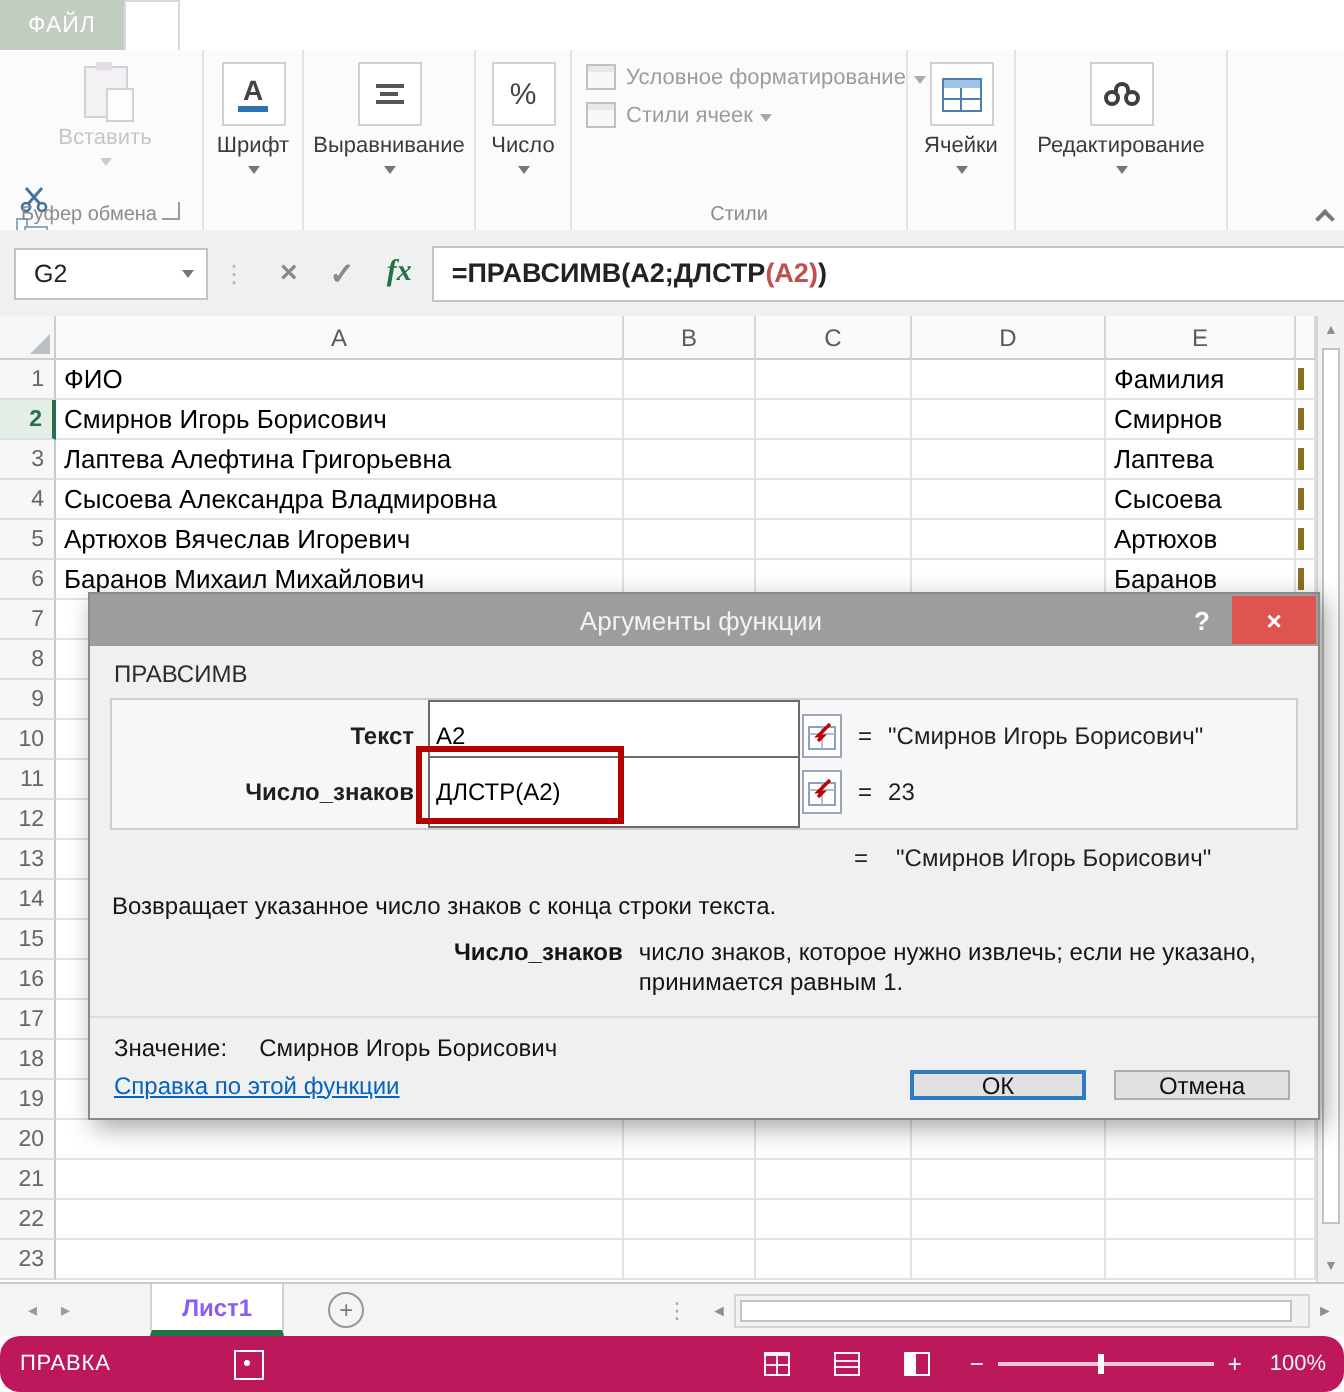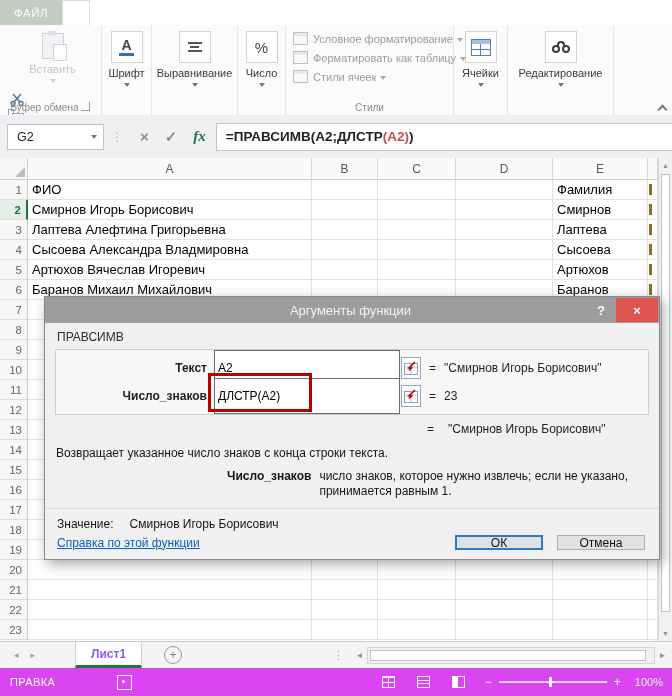--- a/index.html
+++ b/index.html
@@ -135,21 +135,21 @@
             font-size:12px;box-sizing:border-box;}
   .addsheet{width:16px;height:16px;border:1px solid #979797;border-radius:50%;color:#7c7c7c;display:flex;align-items:center;
             justify-content:center;font-size:12px;line-height:1;margin-left:22px;}
   .hdots{margin-left:auto;color:#a9a9a9;font-size:11px;}
   .hscroll{display:flex;align-items:center;margin:0 2px 0 8px;}
   .hs-arrow{width:15px;text-align:center;color:#8e8e8e;font-size:8px;}
   .hs-track{width:288px;height:17px;background:#f1f1f1;border:1px solid #d5d5d5;position:relative;box-sizing:border-box;}
   .hs-thumb{position:absolute;left:2px;top:2px;bottom:2px;width:276px;background:#fff;border:1px solid #c2c2c2;box-sizing:border-box;}
 
   
-  .statusbar{position:absolute;top:668px;left:0;right:0;height:28px;background:#d946ef;color:#fff;display:flex;align-items:center;font-size:11px;}
+  .statusbar{position:absolute;top:668px;left:0;right:0;height:28px;background:#be185d;color:#fff;display:flex;align-items:center;font-size:11px;border-radius:10px;}
   .mode{margin-left:10px;letter-spacing:.4px;}
   .macro-icon{width:13px;height:13px;border:1px solid #fff;margin-left:62px;position:relative;}
   .macro-icon:after{content:"";position:absolute;left:4px;top:4px;width:3px;height:3px;background:#fff;border-radius:50%;}
   .view-icons{margin-left:auto;display:flex;gap:22px;align-items:center;}
   .vi{width:13px;height:12px;border:1px solid rgba(255,255,255,.95);box-sizing:border-box;}
   .vi.grid{background:linear-gradient(rgba(255,255,255,.9) 0 1px,transparent 1px 5px,rgba(255,255,255,.9) 5px 6px,transparent 6px),
            linear-gradient(90deg,transparent 0 5px,rgba(255,255,255,.9) 5px 6px,transparent 6px);}
   .vi.page{background:linear-gradient(transparent 0 3px,rgba(255,255,255,.9) 3px 4px,transparent 4px 6px,rgba(255,255,255,.9) 6px 7px,transparent 7px);}
   .vi.break{background:linear-gradient(90deg,#fff 0 5px,transparent 5px);}
   .zslider{display:flex;align-items:center;gap:7px;margin-left:20px;}
@@ -239,25 +239,20 @@
     </div>
 
     <div class="rgroup styles-group">
       <div class="srow">
           <span class="micon"></span>
           <span>Условное форматирование</span>
           <span class="caret gray" style="margin:2px 0 0 4px"></span>
         </div>
         <div class="srow">
           <span class="micon"></span>
-          <span>Форматировать как таблицу</span>
-          <span class="caret gray" style="margin:2px 0 0 4px"></span>
-        </div>
-        <div class="srow">
-          <span class="micon"></span>
           <span>Стили ячеек</span>
           <span class="caret gray" style="margin:2px 0 0 4px"></span>
         </div>
       <div class="glabel">Стили</div>
     </div>
 
     <div class="rgroup" style="width:54px">
       <div class="bigbtn">
         <span class="iconbox">
             <span class="cells-icon"></span>

